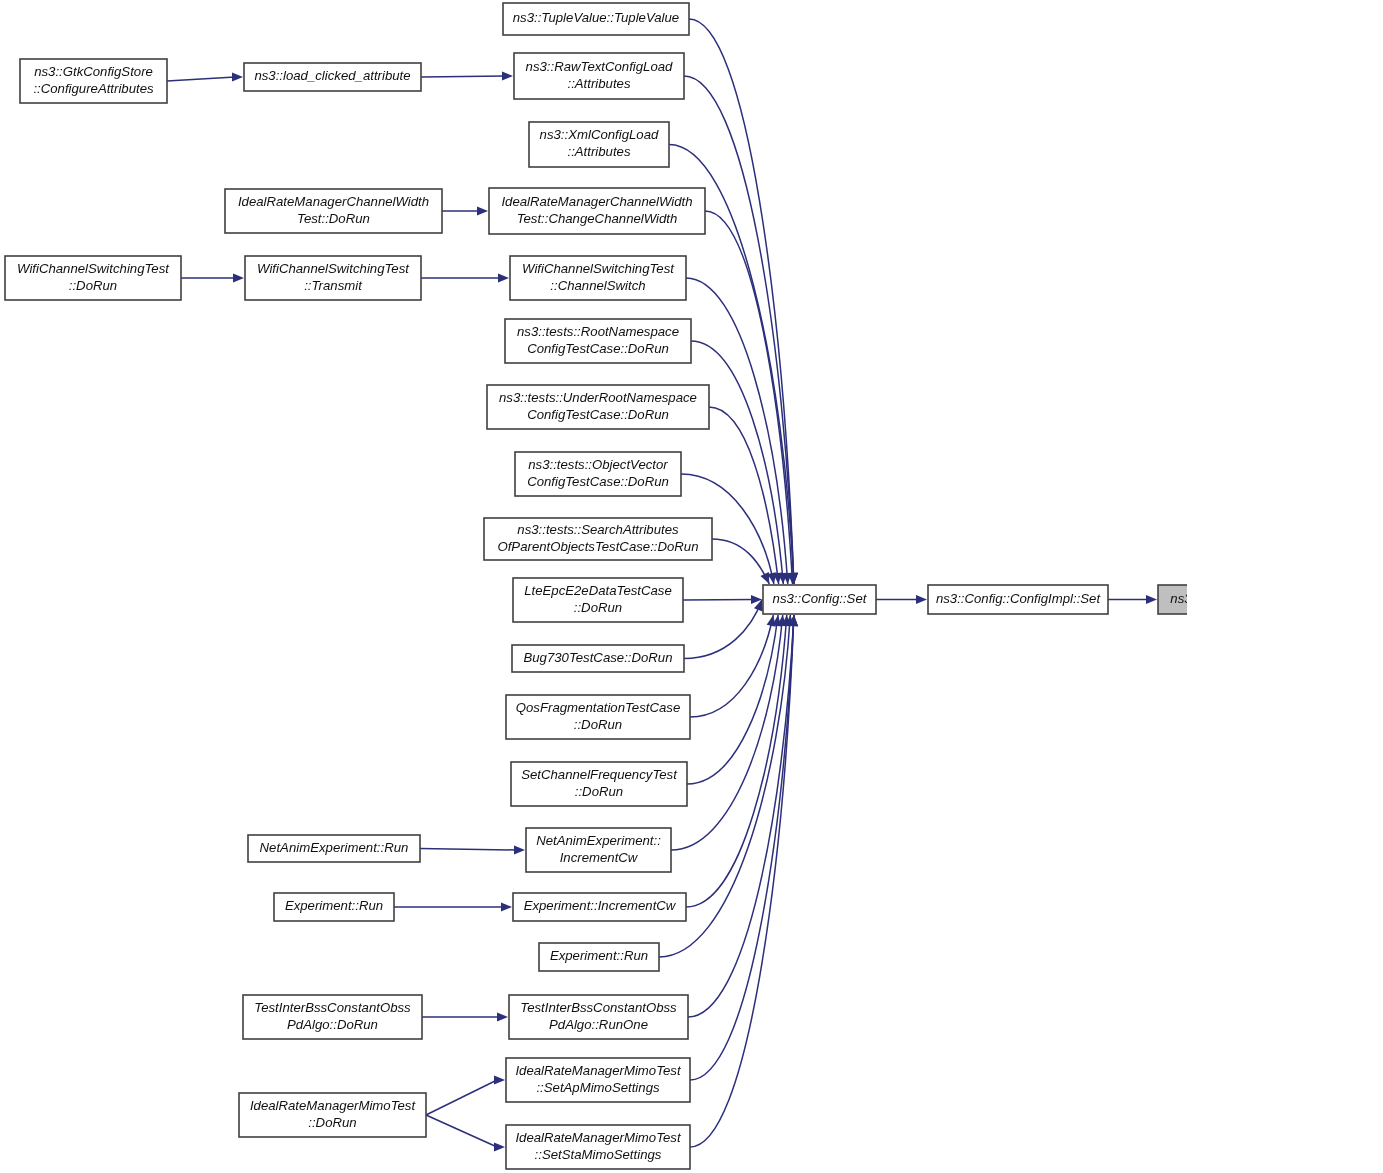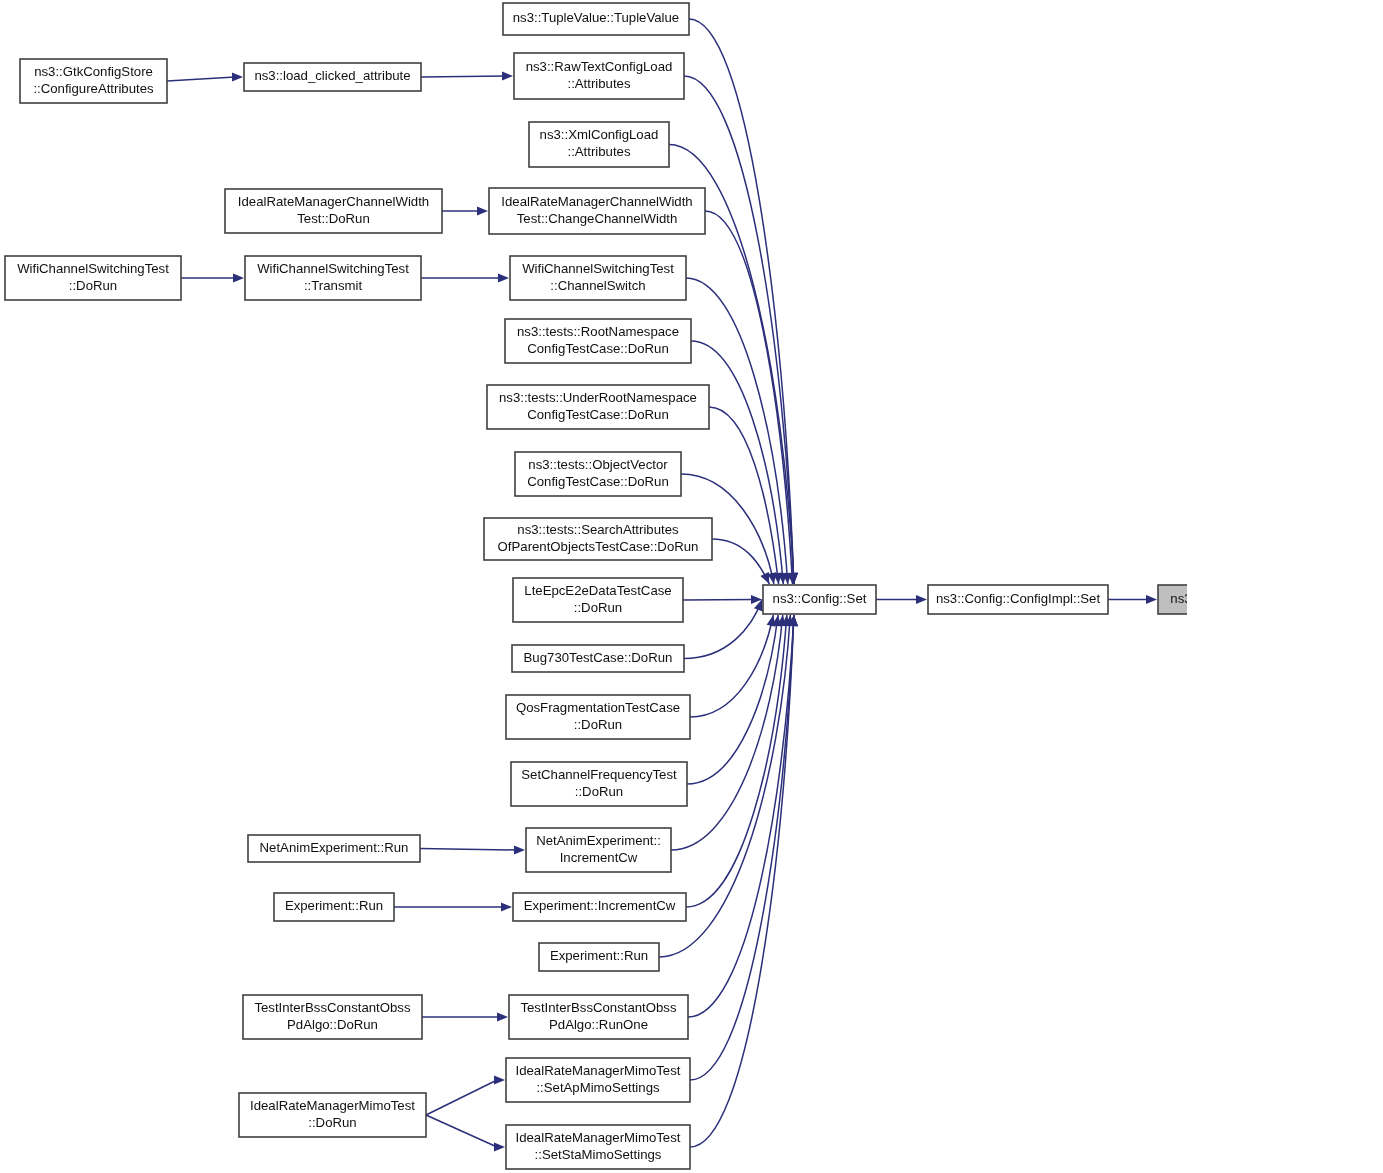--- a/index.html
+++ b/index.html
@@ -6,20 +6,21 @@
     margin: 0;
     padding: 0;
     background: #ffffff;
   }
   #canvas-wrap {
     position: relative;
     width: 1187px;
     height: 1173px;
     background: #ffffff;
     overflow: hidden;
+    font-style: italic;
   }
   svg#graph {
     display: block;
     width: 1383px;
     height: 1173px;
     font-family: "Liberation Sans", sans-serif;
   }
   .node-box {
     fill: #ffffff;
     stroke: #404040;

